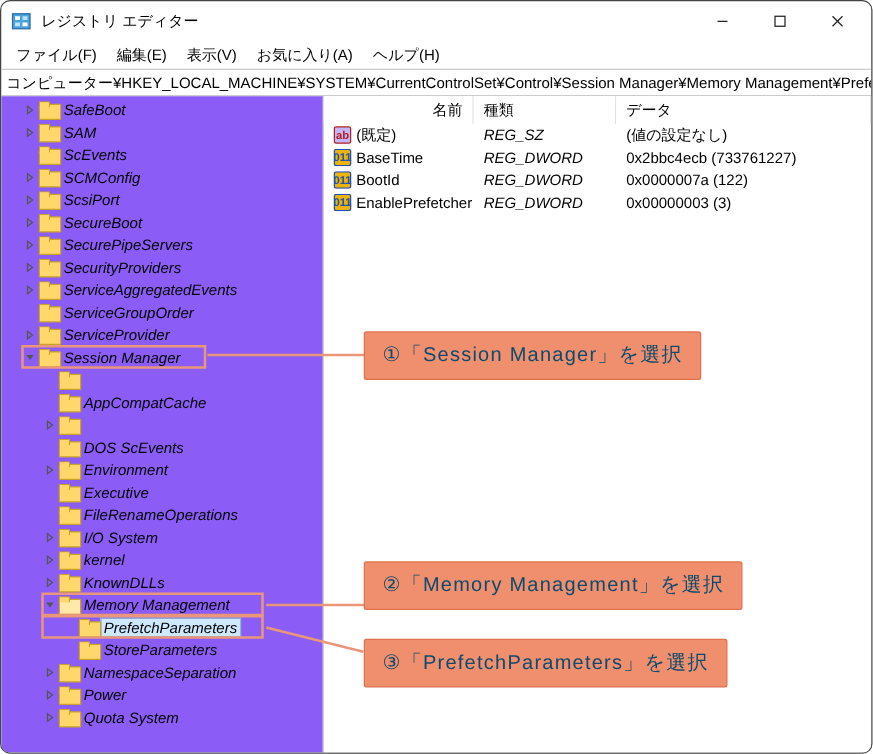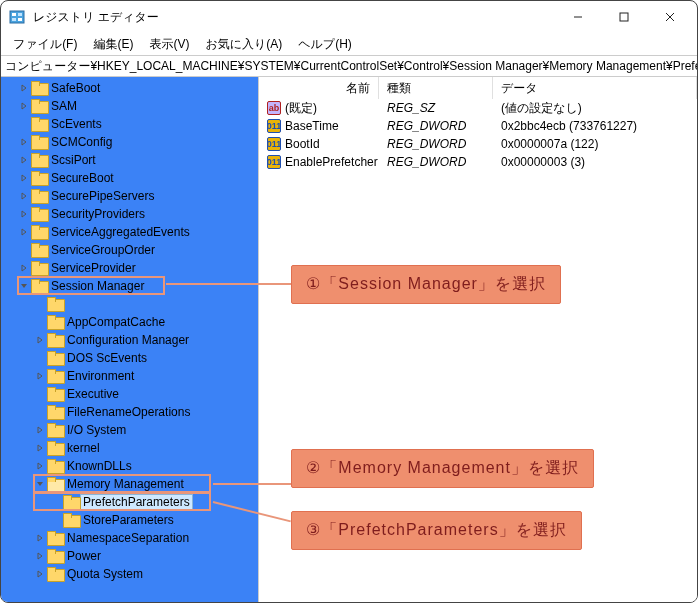--- a/index.html
+++ b/index.html
@@ -16,21 +16,21 @@
 
   
   .menubar { height: 22px; display: flex; align-items: center; padding: 0 4px; }
   .menu-item { padding: 2px 8px; cursor: default; }
 
   
   .addressbar { height: 22px; border-top: 1px solid #ccc; border-bottom: 1px solid #ccc; display:flex; align-items:center; padding: 0 4px; white-space: nowrap; overflow: hidden; }
 
   
   .main { display: flex; height: calc(100% - 32px - 22px - 22px); }
-  .tree-pane { width: 258px; border-right: 1px solid #ccc; overflow-y: scroll; overflow-x: hidden; background:#3b82f6; }
+  .tree-pane { width: 258px; border-right: 1px solid #ccc; overflow-y: scroll; overflow-x: hidden; background:#8b5cf6;font-style:italic; }
   .values-pane { flex: 1; background:#fff; display:flex; flex-direction:column; }
 
   
   .tree-pane::-webkit-scrollbar { width: 16px; }
   .tree-pane::-webkit-scrollbar-track { background: #f0f0f0; }
   .tree-pane::-webkit-scrollbar-thumb { background: #c1c1c1; border: 2px solid #f0f0f0; border-radius: 8px; }
 
   
   .tree { padding: 2px 0; }
   .node { display:flex; align-items:center; height: 18px; white-space: nowrap; padding-right: 4px; }
@@ -56,21 +56,21 @@
   .val-row { display:flex; height: 18px; align-items:center; }
   .val-cell { padding: 0 8px; overflow:hidden; white-space:nowrap; }
   .val-cell.name { width: 120px; display:flex; align-items:center; gap:4px; }
   .val-cell.type { width: 114px; font-style: italic; }
   .val-cell.data { flex:1; }
   .reg-icon { width:14px; height:14px; display:inline-flex; align-items:center; justify-content:center; font-size:9px; font-weight:700; border:1px solid; border-radius:2px; }
   .ic-sz { color:#b02020; border-color:#b02020; background:#c4b5fd; }
   .ic-dw { color:#2050b0; border-color:#2050b0; background:#eab308; }
 
   
-  .annot { position:absolute; background:#ef8f6e; color:#7f1d1d; font-size:16px; font-weight:500; padding:8px 14px; border:1px solid #e07050; border-radius:2px; pointer-events:none; letter-spacing:1px; }
+  .annot { position:absolute; background:#ef8f6e; color:#0c4a6e; font-size:16px; font-weight:500; padding:8px 14px; border:1px solid #e07050; border-radius:2px; pointer-events:none; letter-spacing:1px; }
   .connector { position:absolute; border-top:2px solid #e9967a; pointer-events:none; }
 
   
   .tree-wrap { position: relative; }
   .hl { position:absolute; border:2px solid #e9967a; pointer-events:none; left: 16px; height:19px; }
 </style>
 </head>
 <body>
 
 <div class="titlebar">
@@ -236,21 +236,20 @@
             <span class="folder-icon"></span>
             <span class="node-label">AppCompatCache</span>
           </div>
           <div class="node lv2">
             <span class="twisty">
               <svg width="8" height="8">
                 <path d="M2 1 L6 4 L2 7 Z" fill="none" stroke="#555" stroke-width="1"></path>
               </svg>
             </span>
             <span class="folder-icon"></span>
-            <span class="node-label">Configuration Manager</span>
           </div>
           <div class="node lv2">
             <span class="twisty blank">
               <svg width="8" height="8"></svg>
             </span>
             <span class="folder-icon"></span>
             <span class="node-label">DOS ScEvents</span>
           </div>
           <div class="node lv2">
             <span class="twisty">

